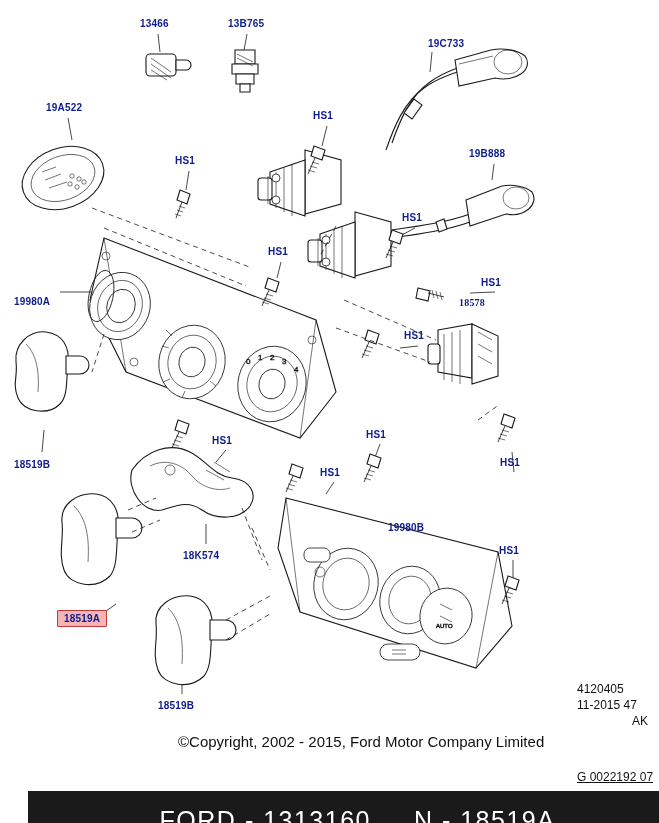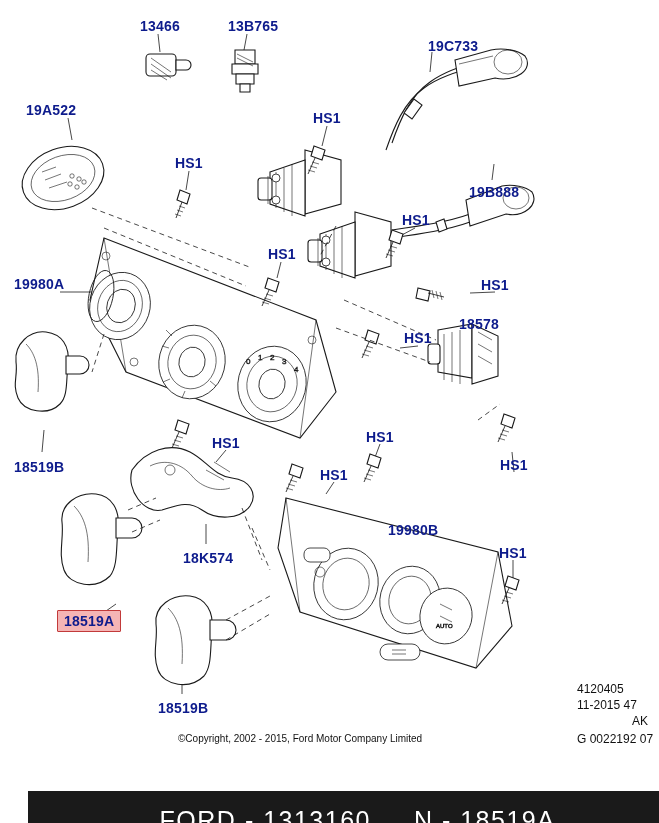--- a/index.html
+++ b/index.html
@@ -3,29 +3,29 @@
 <meta charset="utf-8">
 <style>
   html,body{margin:0;padding:0;}
   body{
     width:659px;height:823px;background:#ffffff;
     font-family:"Liberation Sans", sans-serif;
     position:relative;overflow:hidden;
   }
   #diagram{position:absolute;left:0;top:0;width:659px;height:823px;}
   .lbl{
-    position:absolute;font-size:14px;font-weight:bold;color:#0d1b8c;
+    position:absolute;font-size:10px;font-weight:bold;color:#0d1b8c;
     white-space:nowrap;letter-spacing:0.2px;
   }
   .lbl.boxed{
     color:#0d1b8c;background:#f5b5b5;border:1px solid #c23a3a;
     padding:2px 6px;border-radius:1px;font-weight:bold;
   }
   .copyright{
-    position:absolute;font-size:10px;color:#111;font-weight:normal;
+    position:absolute;font-size:15px;color:#111;font-weight:normal;
     white-space:nowrap;
   }
   .meta{
     position:absolute;font-size:12px;color:#111;white-space:nowrap;
     text-align:left;
   }
   .footer{
     position:absolute;left:0;top:791px;width:659px;height:58px;
     background:#1a1a1a;color:#fff;
     display:flex;align-items:center;justify-content:center;margin-left:28px;
@@ -298,48 +298,48 @@
     <path d="M226,620 L270,596"></path>
     <path d="M226,640 L270,614"></path>
     <path d="M478,420 L500,404"></path>
   </g>
 </svg>
 
 <div id="labels">
     <div class="lbl" style="left: 140px; top: 18px;">13466</div>
     <div class="lbl" style="left: 228px; top: 18px;">13B765</div>
     <div class="lbl" style="left: 408px; top: 38px; margin-left: 20px;">19C733</div>
-    <div class="lbl" style="left: 26px; top: 102px;">19A522</div>
+    <div class="lbl" style="left: 46px; top: 102px;">19A522</div>
     <div class="lbl" style="left: 313px; top: 110px;">HS1</div>
     <div class="lbl" style="left: 175px; top: 155px;">HS1</div>
-    <div class="lbl" style="left: 469px; top: 148px; margin-top: 36px;">19B888</div>
+    <div class="lbl" style="left: 469px; top: 148px;">19B888</div>
     <div class="lbl" style="left: 402px; top: 212px;">HS1</div>
     <div class="lbl" style="left: 268px; top: 246px;">HS1</div>
-    <div class="lbl" style="left: 14px; top: 276px;">19980A</div>
+    <div class="lbl" style="left: 14px; top: 296px;">19980A</div>
     <div class="lbl" style="left: 481px; top: 277px;">HS1</div>
-    <div class="lbl" style="left: 459px; top: 316px;">18578</div>
+    <div class="lbl" style="left: 459px; top: 297px; font-family: Liberation Serif, serif;">18578</div>
     <div class="lbl" style="left: 404px; top: 330px;">HS1</div>
     <div class="lbl" style="left: 14px; top: 459px;">18519B</div>
     <div class="lbl" style="left: 500px; top: 457px;">HS1</div>
     <div class="lbl" style="left: 212px; top: 435px;">HS1</div>
     <div class="lbl" style="left: 366px; top: 429px;">HS1</div>
     <div class="lbl" style="left: 320px; top: 467px;">HS1</div>
     <div class="lbl" style="left: 388px; top: 512px; margin-top: 10px;">19980B</div>
     <div class="lbl" style="left: 183px; top: 550px;">18K574</div>
     <div class="lbl" style="left: 499px; top: 545px;">HS1</div>
     <div class="lbl boxed" style="left: 57px; top: 610px;">18519A</div>
     <div class="lbl" style="left: 158px; top: 700px;">18519B</div>
   </div>
 
 <div class="copyright" style="left:178px;top:733px;">©Copyright, 2002 - 2015, Ford Motor Company Limited</div>
 
 <div class="meta" style="left:577px;top:682px;">4120405</div>
 <div class="meta" style="left:577px;top:698px;text-align:right;">11-2015 47</div>
 <div class="meta" style="left:600px;top:714px;margin-left:32px;">AK</div>
-<div class="meta" style="left:577px;top:732px;">G 0022192 07</div>
+<div class="meta" style="left:577px;top:770px;text-decoration:underline;">G 0022192 07</div>
 
 <div class="footer">
   <div class="ftxt">
     <span>FORD</span>
     <span> - </span>
     <span>1313160</span>
     <span class="sep"></span>
     <span>N</span>
     <span> - </span>
     <span>18519A</span>

